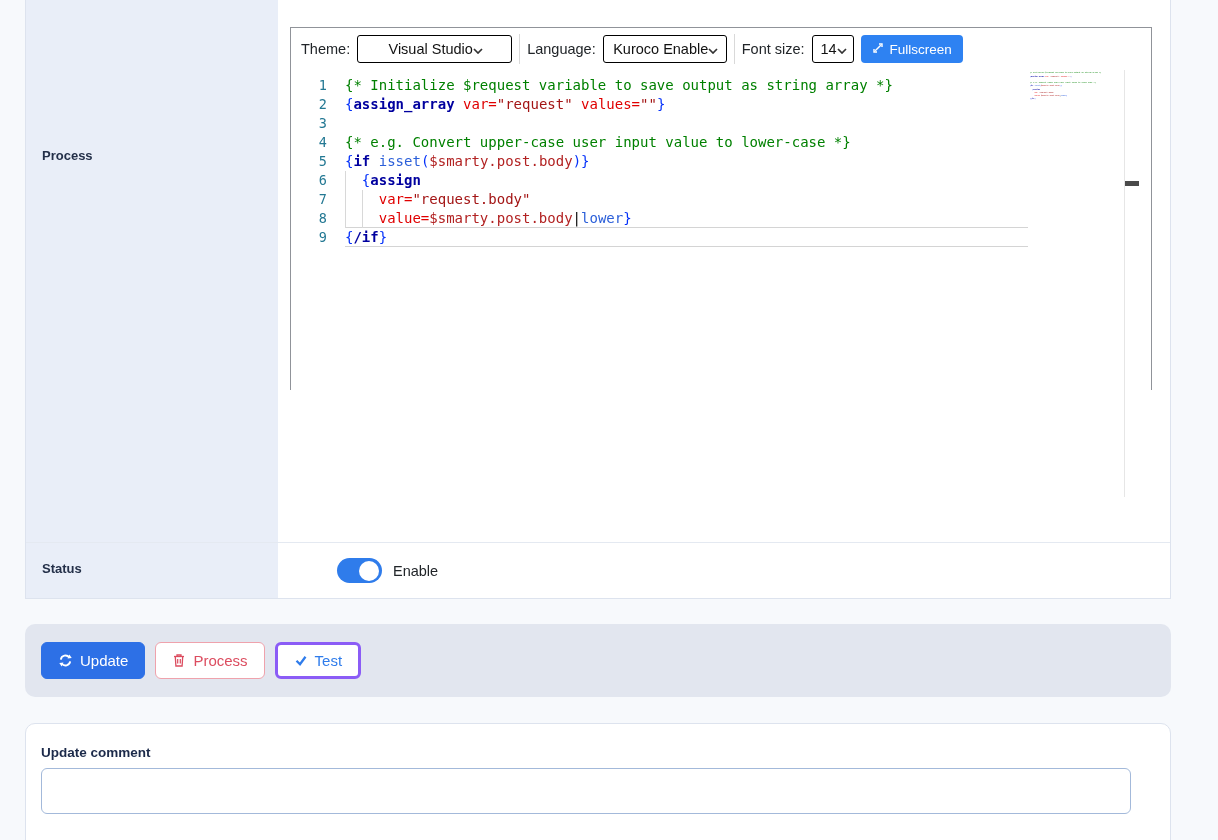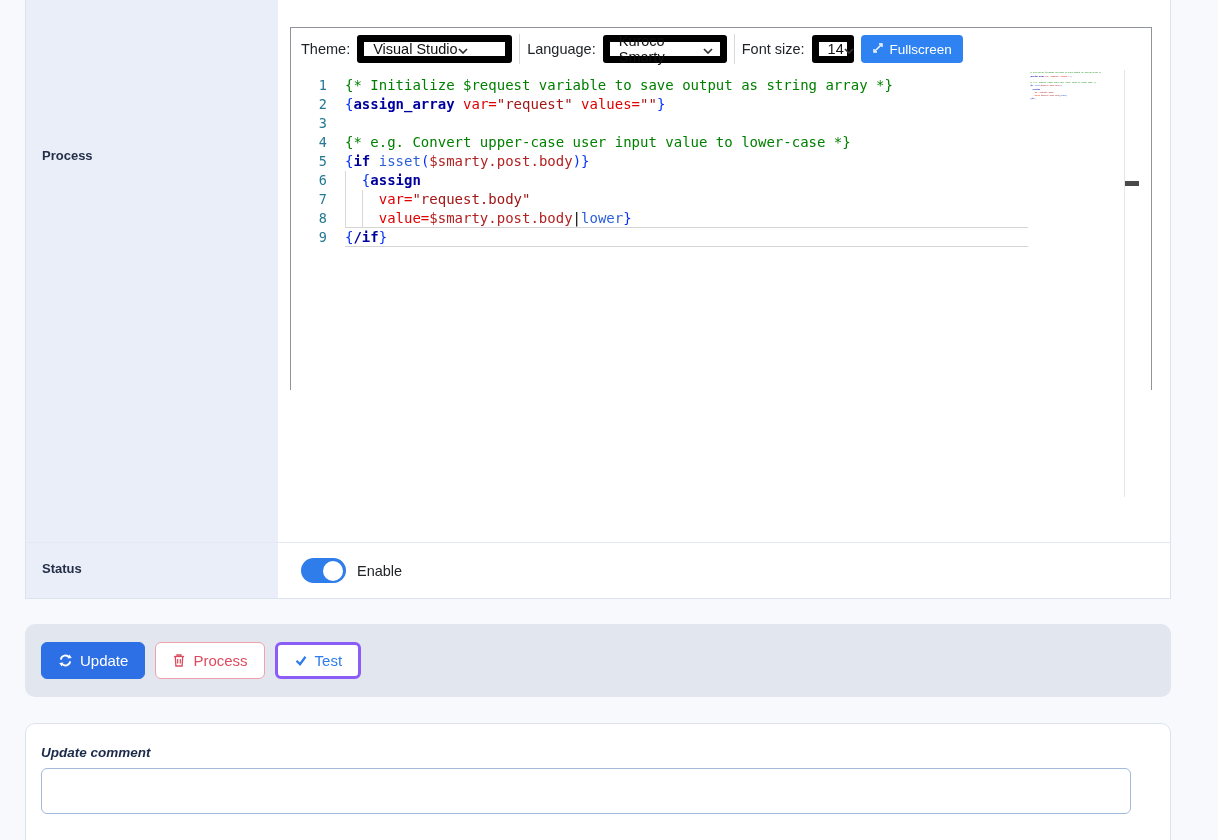--- a/index.html
+++ b/index.html
@@ -36,22 +36,22 @@
   .editor-wrapper {
     position:absolute; left:12px; top:27px; width:862px; height:363px;
     border:1px solid #909399; background:#fff;
   }
   .editor-toolbar {
     height:42px; display:flex; align-items:center; gap:7px;
     padding:0 10px; font-size:14.5px; color:#212529; background:#fff;
   }
   .tb-label { white-space:nowrap; }
   .tb-select {
-    height:28px; background:#fff; border:7px solid #000000; border-radius:3px;
-    display:flex; align-items:center; justify-content:flex-start;
+    height:28px; background:#fff; border:1px solid #000000; border-radius:3px;
+    display:flex; align-items:center; justify-content:center;
     padding:0 7px 0 9px; font-size:14.5px; color:#111; cursor:default;
   }
   .sel-theme { width:155px; }
   .sel-lang  { width:124px; }
   .sel-size  { width:42px; }
   .tb-divider { width:1px; height:30px; background:#d9d9d9; }
   .fullscreen-btn {
     height:28px; border:none; border-radius:4px; background:#2e82f2; color:#fff;
     font-size:13.5px; display:flex; align-items:center; gap:6px; padding:8px 11px;
     font-family:"Liberation Sans", sans-serif; cursor:pointer;
@@ -94,21 +94,21 @@
   .minimap-content .cl { height:19px; white-space:pre; }
   .overview-ruler {
     position:absolute; left:833px; top:0; height:427px; width:0;
     border-left:1px solid #e6e6e6;
   }
   .cursor-mark {
     position:absolute; left:834px; top:111px; width:14px; height:5px; background:#4a4a4a;
   }
 
   
-  .status-content { display:flex; align-items:center; gap:11px; padding-left:15px; height:100%; }
+  .status-content { display:flex; align-items:center; gap:11px; padding-left:15px; height:100%;margin-left:36px; }
   .toggle {
     width:45px; height:25px; border-radius:13px; background:#2f7ceb; position:relative; cursor:pointer;
   }
   .toggle .knob {
     position:absolute; top:2.5px; right:3px; width:20px; height:20px; border-radius:50%; background:#fff;
   }
   .toggle-label { font-size:14.5px; color:#212529; }
 
   
   .actions-bar {
@@ -123,21 +123,21 @@
   .btn-primary { background:#2d70e6; border:1px solid #2d70e6; color:#fff; }
   .btn-danger-outline { background:#fff; border:1px solid #efa2ac; color:#dc4c5f; }
   .btn-primary-outline { background:#fff; border:3px solid #8b5cf6; color:#2f7ceb; }
   .btn-icon { display:flex; align-items:center; }
 
   
   .comment-card {
     position:absolute; left:25px; top:723px; width:1146px; height:150px;
     background:#fff; border:1px solid #dde3ee; border-radius:10px; padding:21px 15px;
   }
-  .comment-label { font-size:13.5px; font-weight:700; color:#1c2a4a; display:block; margin-bottom:8px;font-style:italic; }
+  .comment-label { font-size:13.5px; font-weight:700; color:#1c2a4a; display:block; margin-bottom:8px; }
   .comment-textarea {
     width:1090px; height:46px; border:1px solid #a3b9da; border-radius:6px;
     resize:none; font-family:"Liberation Sans", sans-serif; font-size:14px; padding:6px 8px;
     outline:none; display:block;
   }
 </style>
 </head>
 <body>
 
 <div class="form-table">
@@ -154,21 +154,21 @@
           <span class="tb-label">Theme:</span>
           <div class="tb-select sel-theme">
             <span>Visual Studio</span>
             <span><svg width="10" height="6" viewBox="0 0 10 6">
                   <path d="M1 1l4 4 4-4" fill="none" stroke="#333" stroke-width="1.7"></path>
                 </svg></span>
           </div>
           <div class="tb-divider"></div>
           <span class="tb-label">Language:</span>
           <div class="tb-select sel-lang">
-            <span>Kuroco Smarty</span>
+            <span>Kuroco Enable</span>
             <span><svg width="10" height="6" viewBox="0 0 10 6">
                   <path d="M1 1l4 4 4-4" fill="none" stroke="#333" stroke-width="1.7"></path>
                 </svg></span>
           </div>
           <div class="tb-divider"></div>
           <span class="tb-label">Font size:</span>
           <div class="tb-select sel-size">
             <span>14</span>
             <span><svg width="10" height="6" viewBox="0 0 10 6">
                   <path d="M1 1l4 4 4-4" fill="none" stroke="#333" stroke-width="1.7"></path>

